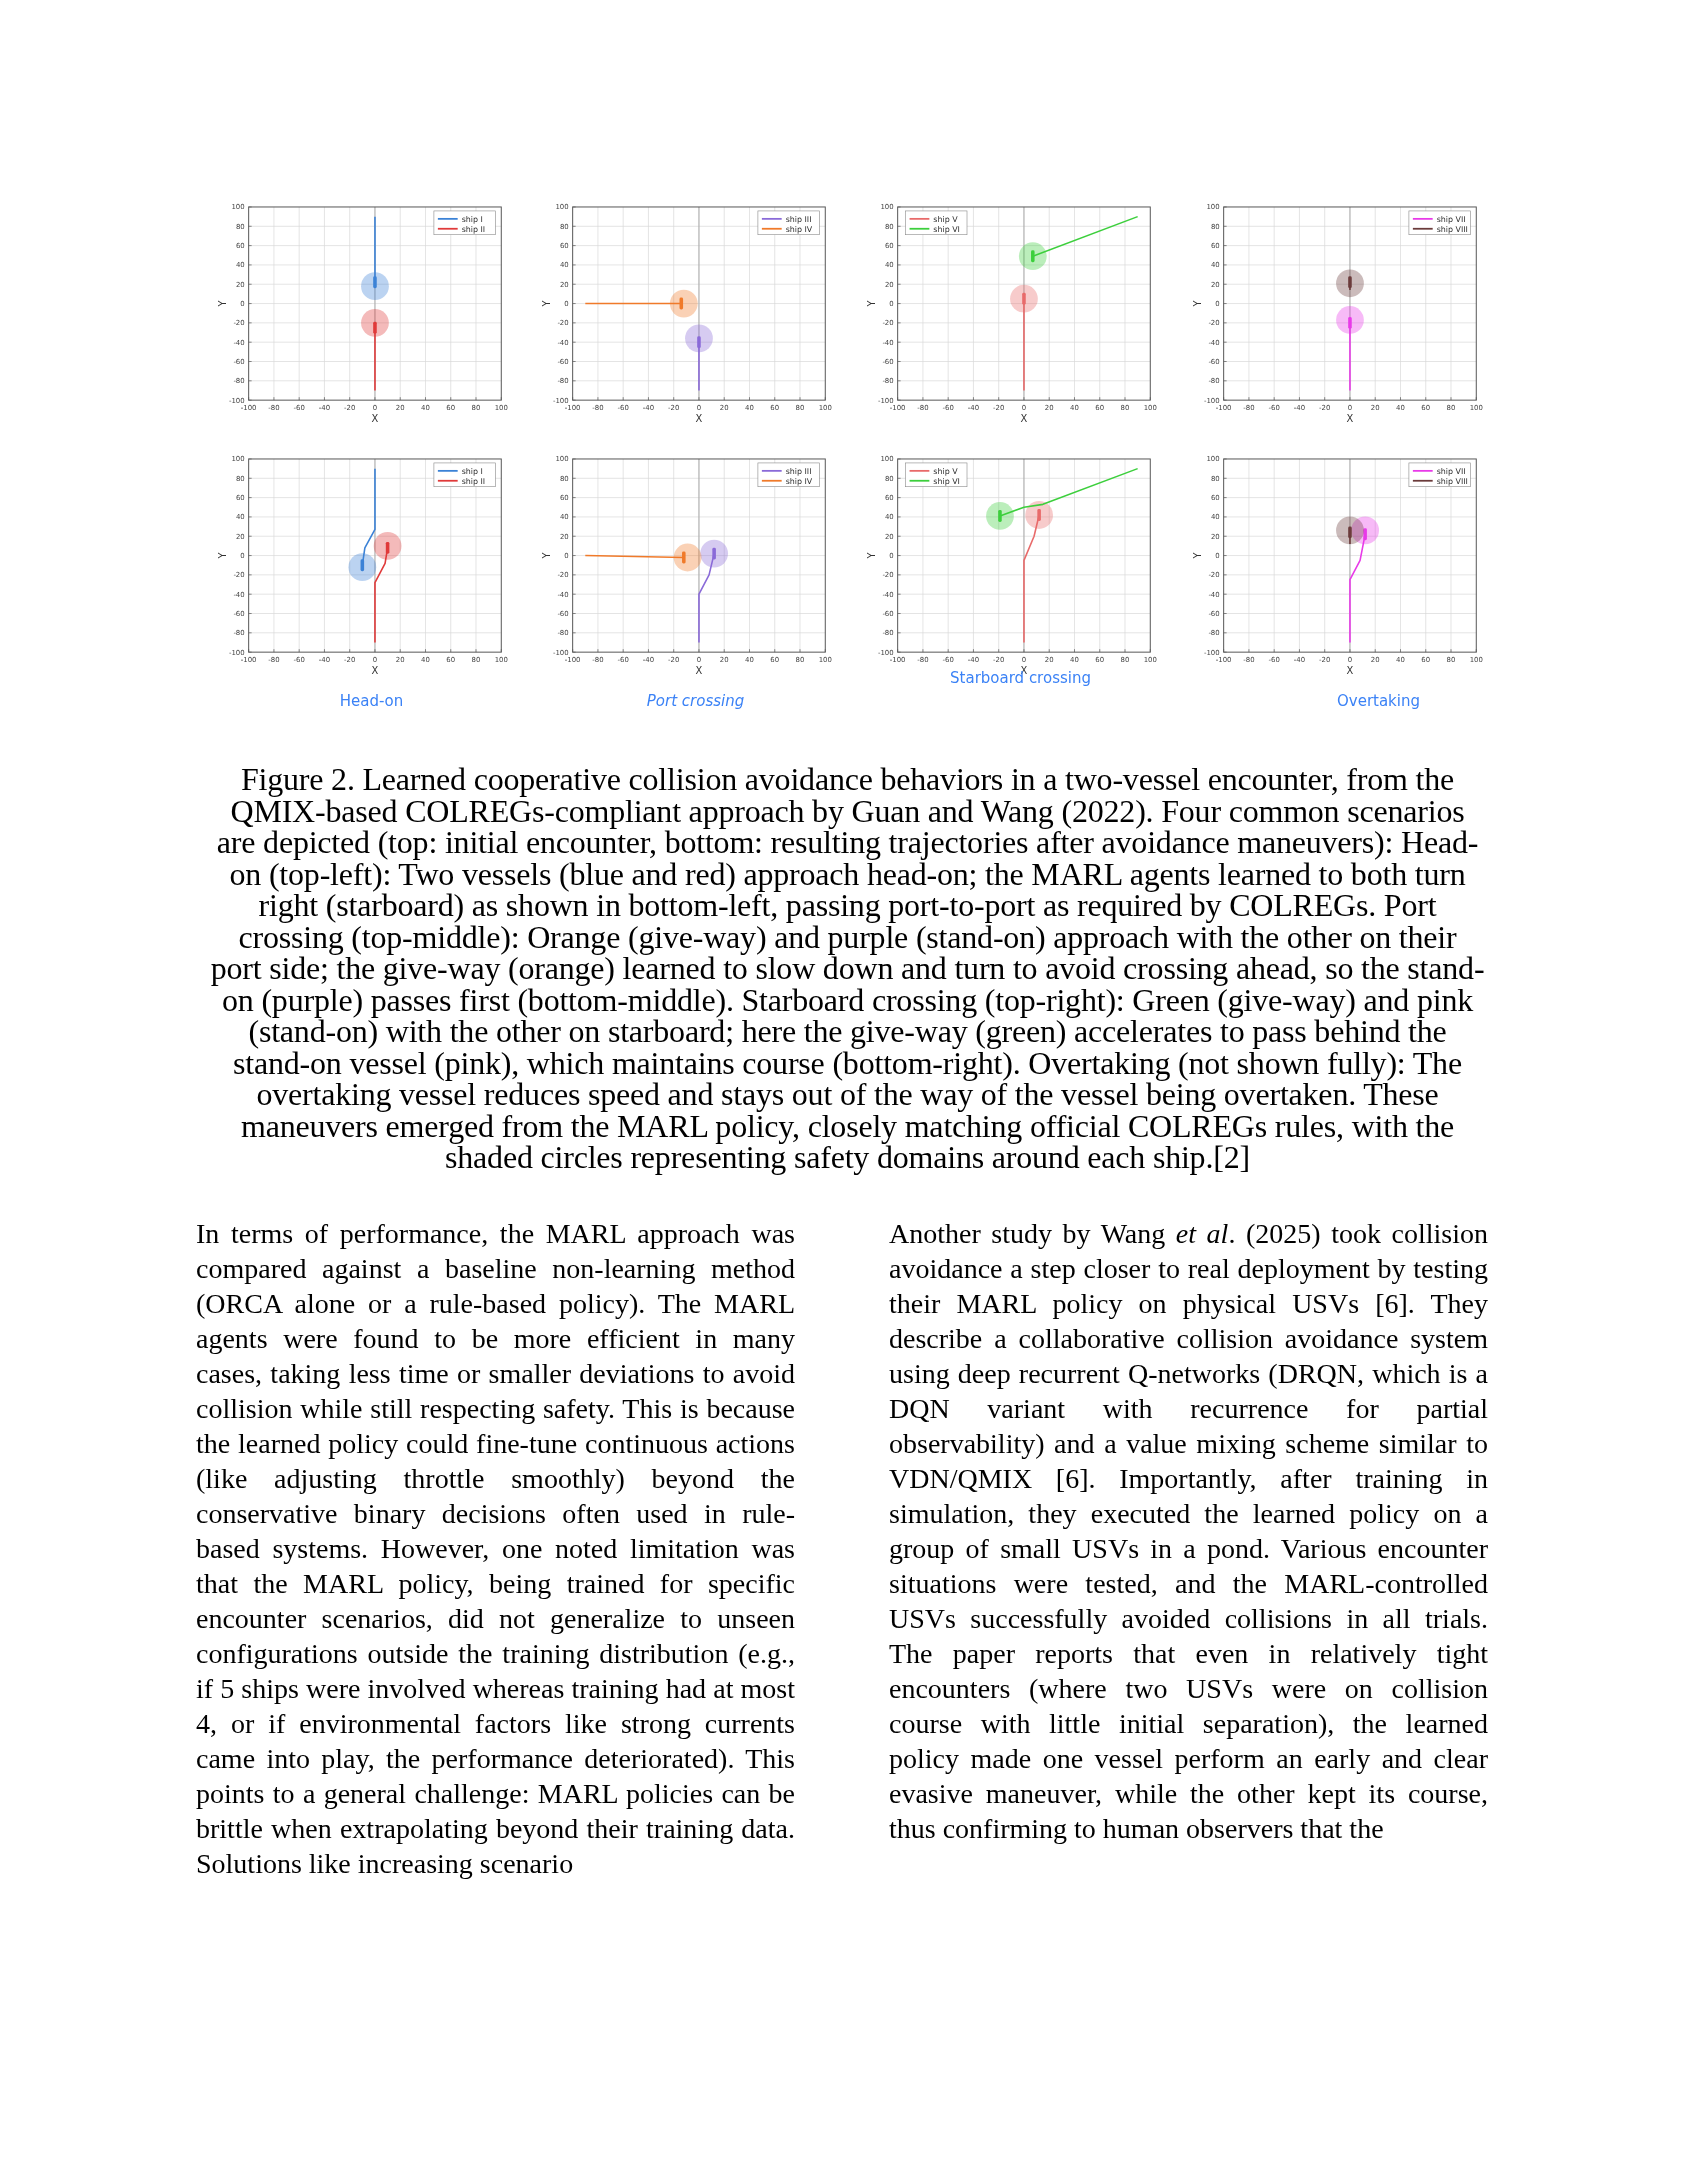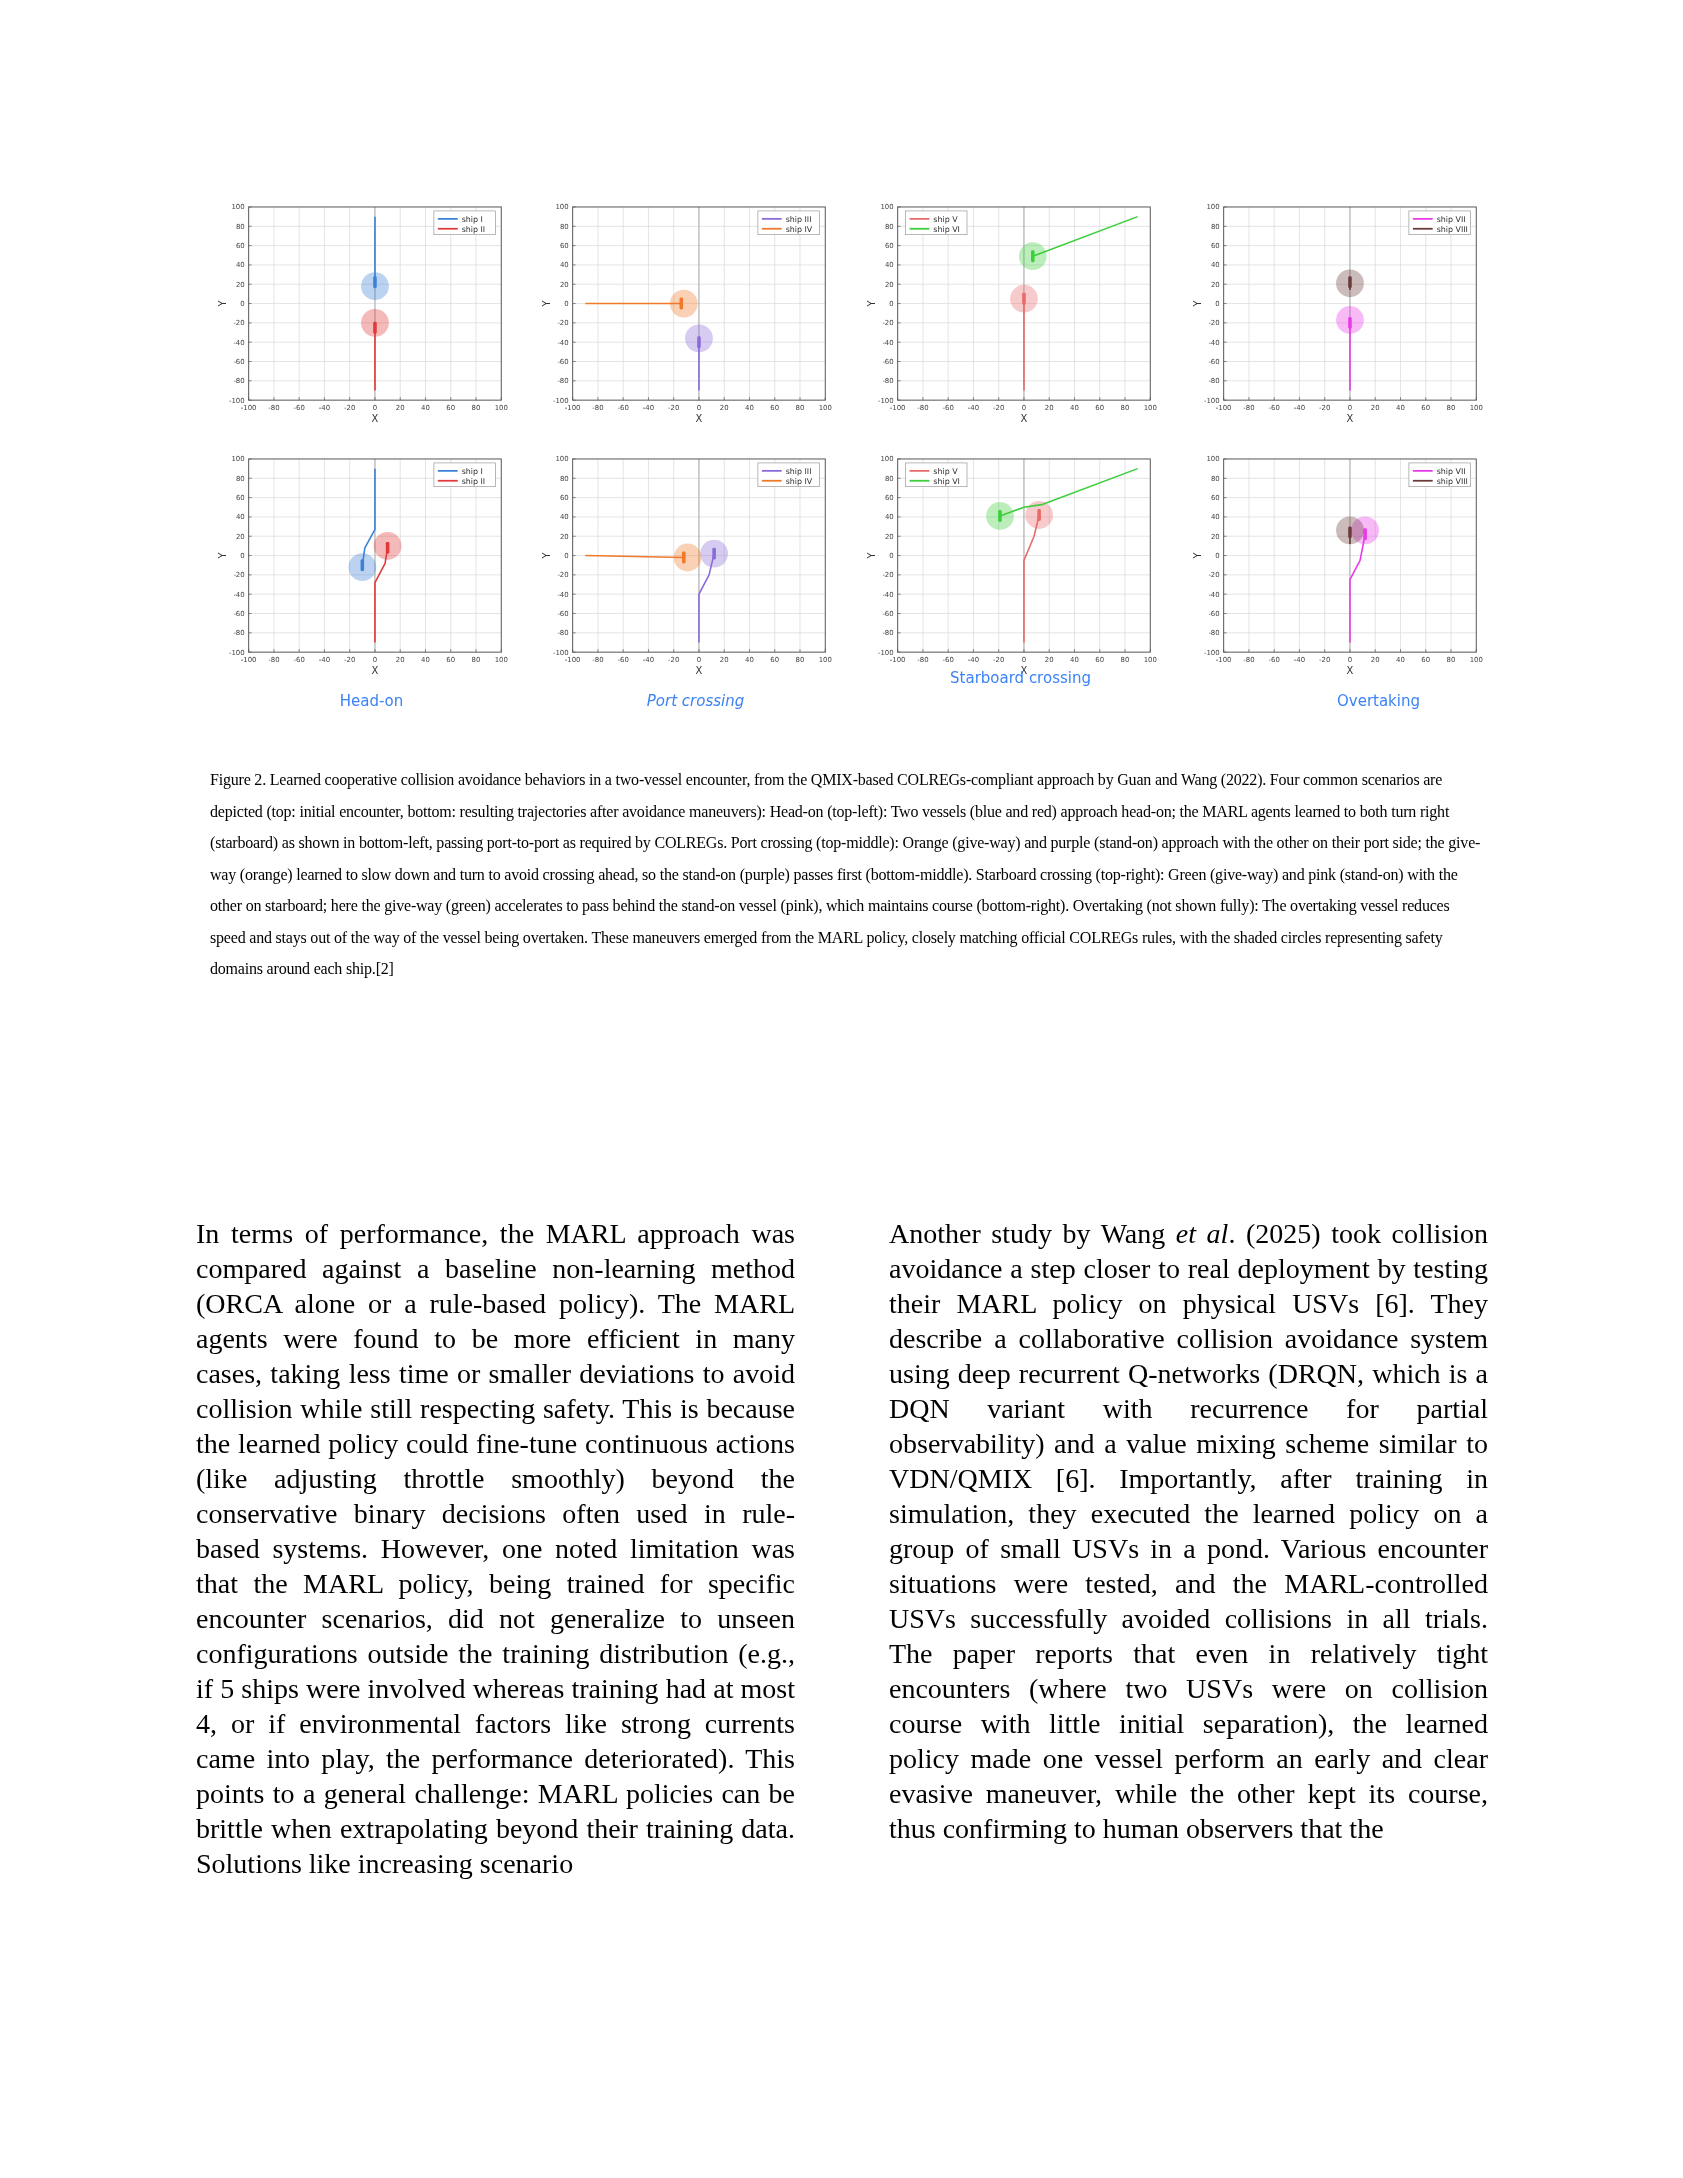--- a/index.html
+++ b/index.html
@@ -1,21 +1,21 @@
 <!DOCTYPE html>
 <html><head>
 <meta charset="utf-8">
 <style>
   html, body { margin: 0; padding: 0; background: #ffffff; }
   body { width: 1683px; height: 2178px; position: relative; font-family: "Liberation Serif", serif; color: #000; }
   .figure { position: absolute; left: 213px; top: 193px; width: 1287px; height: 535px; }
   .panel { position: absolute; width: 317px; height: 233px; }
   .panel svg { width: 317px; height: 233px; display: block; }
   .scen-label { position: absolute; width: 317px; text-align: center; font-family: "DejaVu Sans", sans-serif; font-size: 15px; color: #3b82f6; }
-  .caption { position: absolute; left: 210px; top: 764px; width: 1275px; font-size: 16px; line-height: 31.5px; letter-spacing: -0.2px; }
+  .caption { position: absolute; left: 210px; top: 764px; width: 1275px; text-align: center; font-size: 32px; line-height: 31.5px; letter-spacing: -0.2px; }
   .col { position: absolute; top: 1216px; width: 599px; font-size: 28px; line-height: 35px; text-align: justify; }
   .col p { margin: 0; }
   .col-left { left: 196px; }
   .col-right { left: 889px; }
   .gridtxt { font-family: "DejaVu Sans", sans-serif; font-size: 7px; fill: #444; }
   .legtxt { font-family: "DejaVu Sans", sans-serif; font-size: 8px; fill: #333; }
   .axlab { font-family: "DejaVu Sans", sans-serif; font-size: 10px; fill: #333; }
 </style>
 </head>
 <body>

